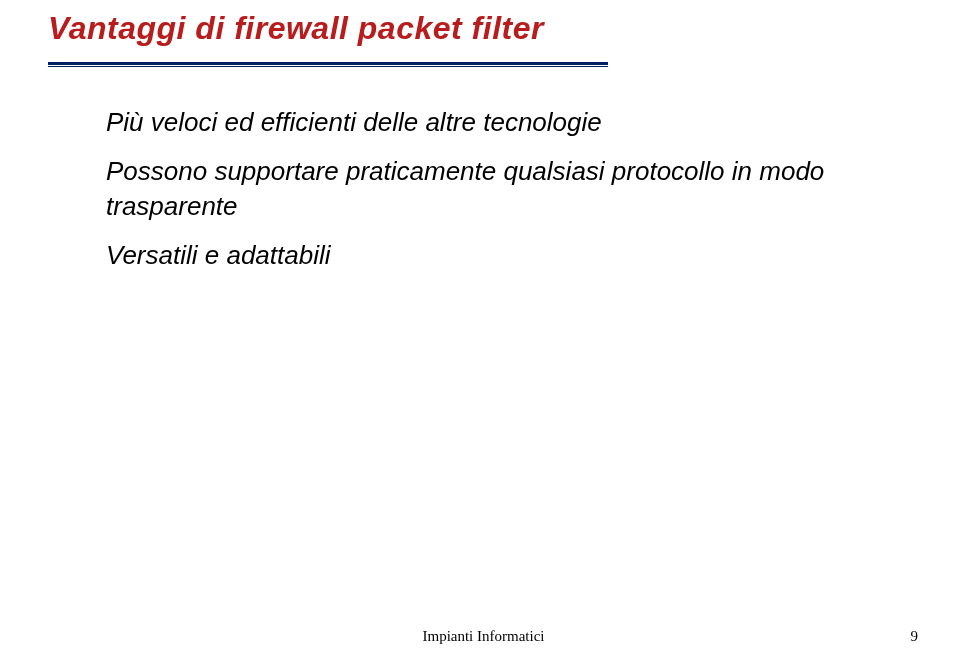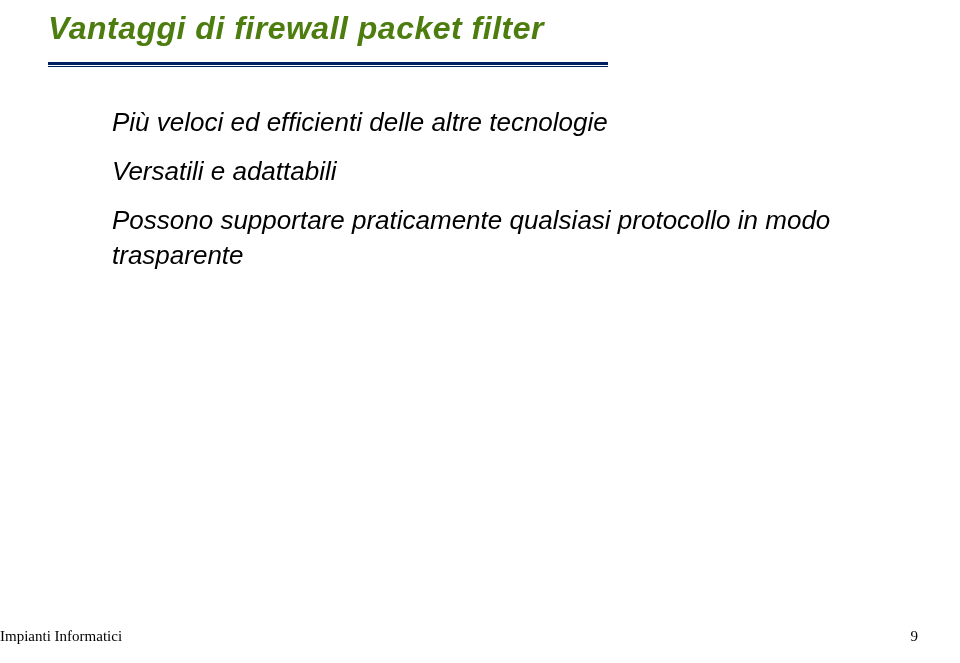--- a/index.html
+++ b/index.html
@@ -8,61 +8,61 @@
     background:#fff;
     font-family:Verdana, Geneva, sans-serif;
     position:relative;
     color:#000;
   }
   .title{
     position:absolute;
     left:48px;top:10px;
     font-size:32px;
     font-weight:700;
-    color:#4d7c0f;
+    color:#b91c1c;
     font-style:italic;
     letter-spacing:0.5px;
   }
   .rule{
     position:absolute;
     left:48px;top:62px;
     width:560px;height:0;
     border-top:3px solid #002060;
     border-bottom:1px solid #002060;
     padding-top:1px;
   }
   .content{
     position:absolute;
-    left:112px;top:105px;
+    left:106px;top:105px;
     right:60px;
     font-size:26px;
     font-style:italic;
     line-height:1.35;
   }
   .content p{margin:0 0 14px 0;}
   .footer{
     position:absolute;
-    left:0;right:0;bottom:18px;
-    text-align:left;
+    left:7px;right:0;bottom:18px;
+    text-align:center;
     font-family:"Times New Roman", Times, serif;
     font-size:15px;
   }
   .pagenum{
     position:absolute;
     right:42px;bottom:18px;
     font-family:"Times New Roman", Times, serif;
     font-size:15px;
   }
 </style>
 </head>
 <body>
 
 <div class="title">Vantaggi di firewall packet filter</div>
 <div class="rule"></div>
 
 <div class="content">
   <p>Più veloci ed efficienti delle altre tecnologie</p>
+  <p>Possono supportare praticamente qualsiasi protocollo in modo trasparente</p>
   <p>Versatili e adattabili</p>
-  <p>Possono supportare praticamente qualsiasi protocollo in modo trasparente</p>
 </div>
 
 <div class="footer">Impianti Informatici</div>
 <div class="pagenum">9</div>
 
 </body></html>

